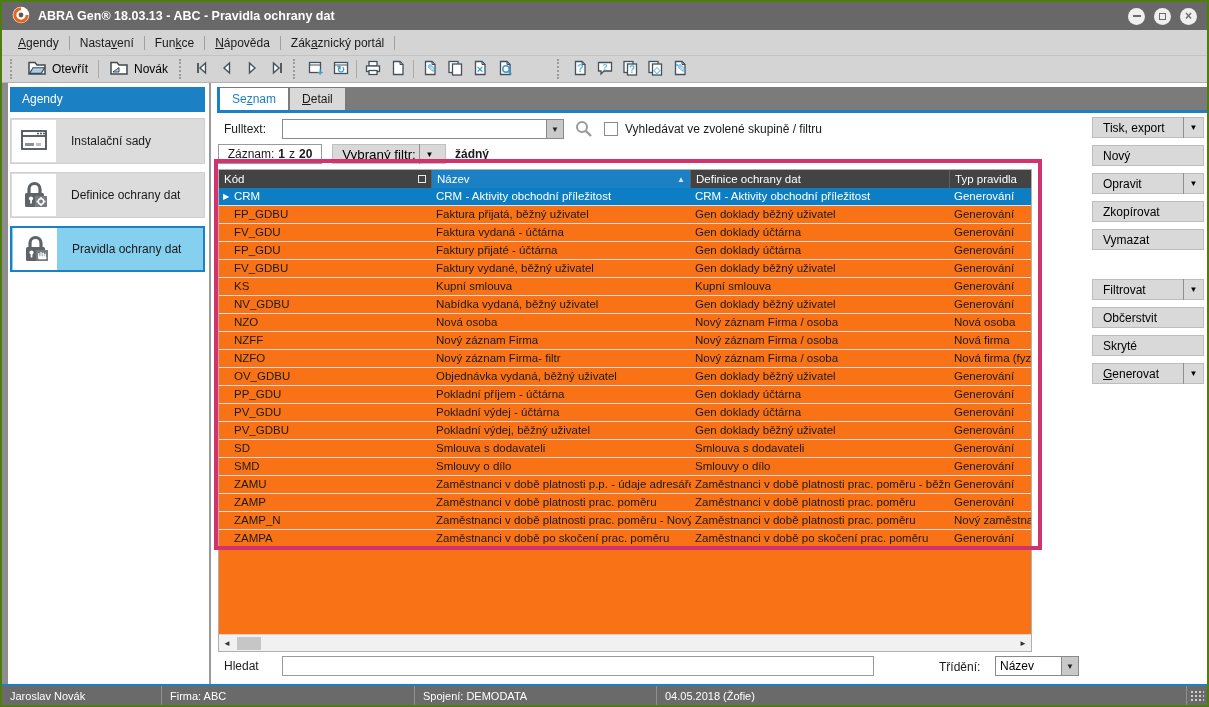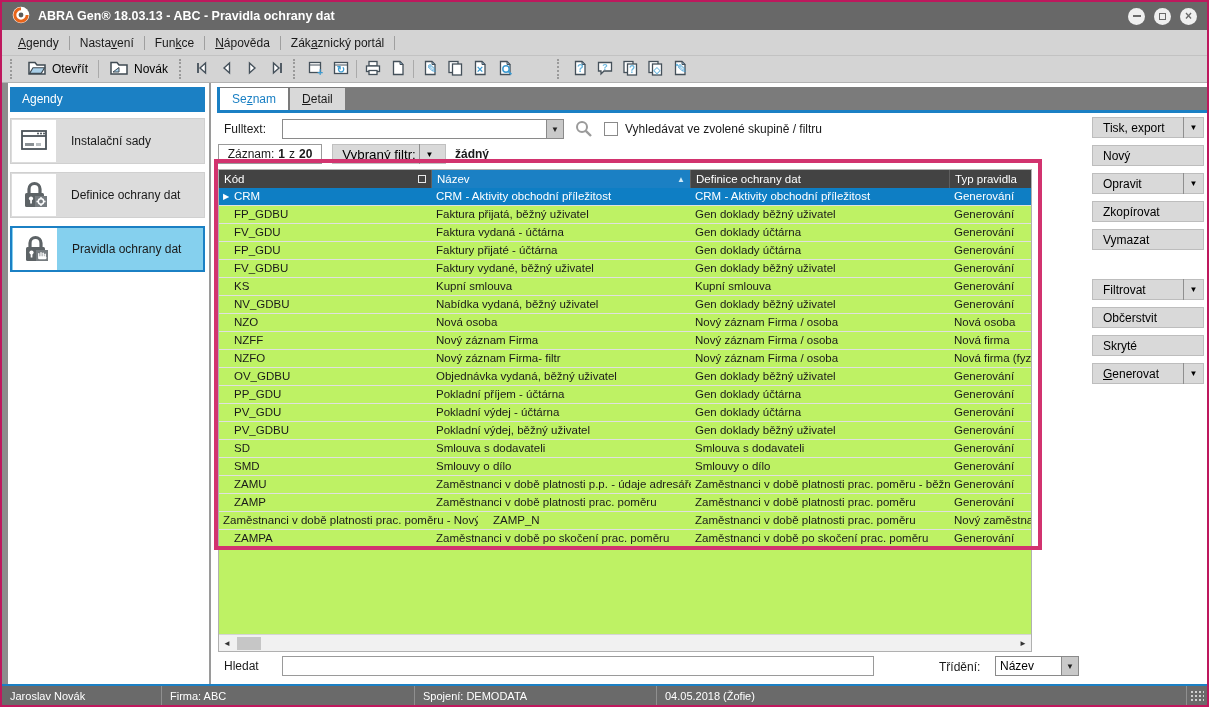--- a/index.html
+++ b/index.html
@@ -1,19 +1,19 @@
 <!DOCTYPE html>
 <html><head>
 <meta charset="utf-8">
 <style>
   html,body{margin:0;padding:0;background:#fff;}
   *{box-sizing:border-box;}
   .window{
     position:relative;width:1209px;height:707px;overflow:hidden;
-    border:2px solid #be185d;background:#fff;
+    border:2px solid #4d7c0f;background:#fff;
     font-family:"Liberation Sans","DejaVu Sans",sans-serif;font-size:12px;color:#1a1a1a;
   }
   
   .titlebar{position:absolute;left:0;top:0;right:0;height:28px;background:#686868;display:flex;align-items:center;padding:0 10px;}
   .titlebar .title{color:#fff;font-weight:bold;font-size:12.5px;margin-left:8px;}
   .win-controls{margin-left:auto;display:flex;gap:9px;}
   .win-btn{width:17px;height:17px;border-radius:50%;background:#efefef;display:flex;align-items:center;justify-content:center;color:#6a6a6a;border:none;padding:0;cursor:default;}
   .win-btn .min-glyph{width:8px;height:2px;background:#6a6a6a;display:block;}
   .win-btn .max-glyph{width:7px;height:7px;border:1.5px solid #6a6a6a;display:block;}
   .win-btn .close-glyph{font-size:12px;font-weight:bold;line-height:1;}
@@ -54,21 +54,21 @@
   .cb-label{position:absolute;left:408px;top:3px;}
   .filter-row{position:absolute;left:0;top:61px;right:0;height:20px;}
   .zaznam-box{position:absolute;left:1px;width:104px;height:20px;border:1px solid #9a9a9a;background:#fff;display:flex;align-items:center;justify-content:center;gap:4px;}
   .zaznam-box b{font-weight:bold;}
   .filter-btn{position:absolute;left:115px;width:114px;height:20px;background:#d9d9d9;border:1px solid #c0c0c0;display:flex;align-items:center;cursor:default;}
   .filter-btn .fb-label{flex:1;text-align:center;}
   .filter-btn .fb-sep{width:1px;height:20px;background:#8f8f8f;}
   .filter-btn .fb-arrow{width:19px;text-align:center;font-size:8px;}
   .filter-value{position:absolute;left:238px;top:3px;font-weight:bold;}
   
-  .grid{position:absolute;left:1px;top:86px;width:814px;height:483px;border:1px solid #b0b0b0;background:#bef264;overflow:hidden;}
+  .grid{position:absolute;left:1px;top:86px;width:814px;height:483px;border:1px solid #b0b0b0;background:#f97316;overflow:hidden;}
   .ghead{display:flex;height:18px;background:#434343;color:#fff;font-size:11.5px;}
   .th{display:flex;align-items:center;padding:0 5px;border-right:1px solid #5f5f5f;flex:none;cursor:default;}
   .th.sorted{background:#1b80c4;}
   .th .hbox{width:8px;height:8px;border:1px solid #e8e8e8;margin-left:auto;flex:none;}
   .th .sort-arrow{margin-left:auto;font-size:8px;color:#cfe9f7;}
   .gbody .tr{display:flex;height:18px;line-height:17px;border-bottom:1px solid #e0e0e0;font-size:11.5px;cursor:default;}
   .gbody .td{padding:0 5px 0 4px;overflow:hidden;white-space:nowrap;flex:none;}
   .gbody .td.code{display:flex;align-items:center;}
   .row-marker{width:11px;font-size:8px;flex:none;visibility:hidden;}
   .tr.selected{background:#0e7ec4;color:#fff;}
@@ -501,22 +501,22 @@
             <span class="td" style="width:259px">Zaměstnanci v době platnosti prac. poměru - běžný</span>
             <span class="td" style="width:117px">Generování</span>
           </div>
           <div class="tr">
             <span class="td code" style="width:213px"><span class="row-marker">▶</span>ZAMP</span>
             <span class="td" style="width:259px">Zaměstnanci v době platnosti prac. poměru</span>
             <span class="td" style="width:259px">Zaměstnanci v době platnosti prac. poměru</span>
             <span class="td" style="width:117px">Generování</span>
           </div>
           <div class="tr">
+            <span class="td code" style="width:213px"><span class="row-marker">▶</span>ZAMP_N</span>
             <span class="td" style="width:259px">Zaměstnanci v době platnosti prac. poměru - Nový</span>
-            <span class="td code" style="width:213px"><span class="row-marker">▶</span>ZAMP_N</span>
             <span class="td" style="width:259px">Zaměstnanci v době platnosti prac. poměru</span>
             <span class="td" style="width:117px">Nový zaměstnanec (osoba)</span>
           </div>
           <div class="tr">
             <span class="td code" style="width:213px"><span class="row-marker">▶</span>ZAMPA</span>
             <span class="td" style="width:259px">Zaměstnanci v době po skočení prac. poměru</span>
             <span class="td" style="width:259px">Zaměstnanci v době po skočení prac. poměru</span>
             <span class="td" style="width:117px">Generování</span>
           </div>
         </div>

